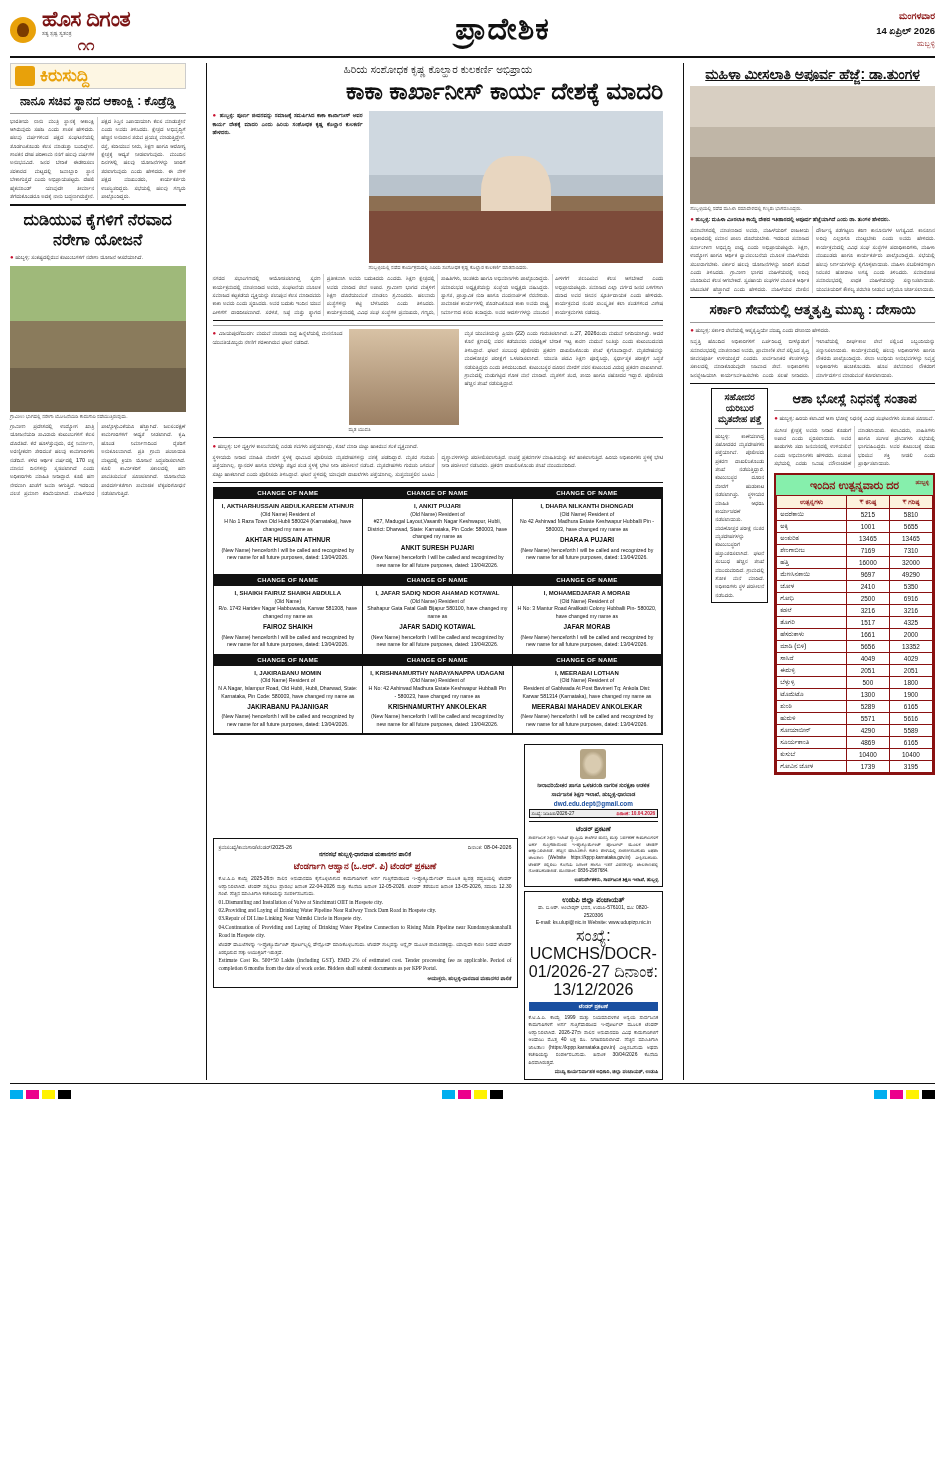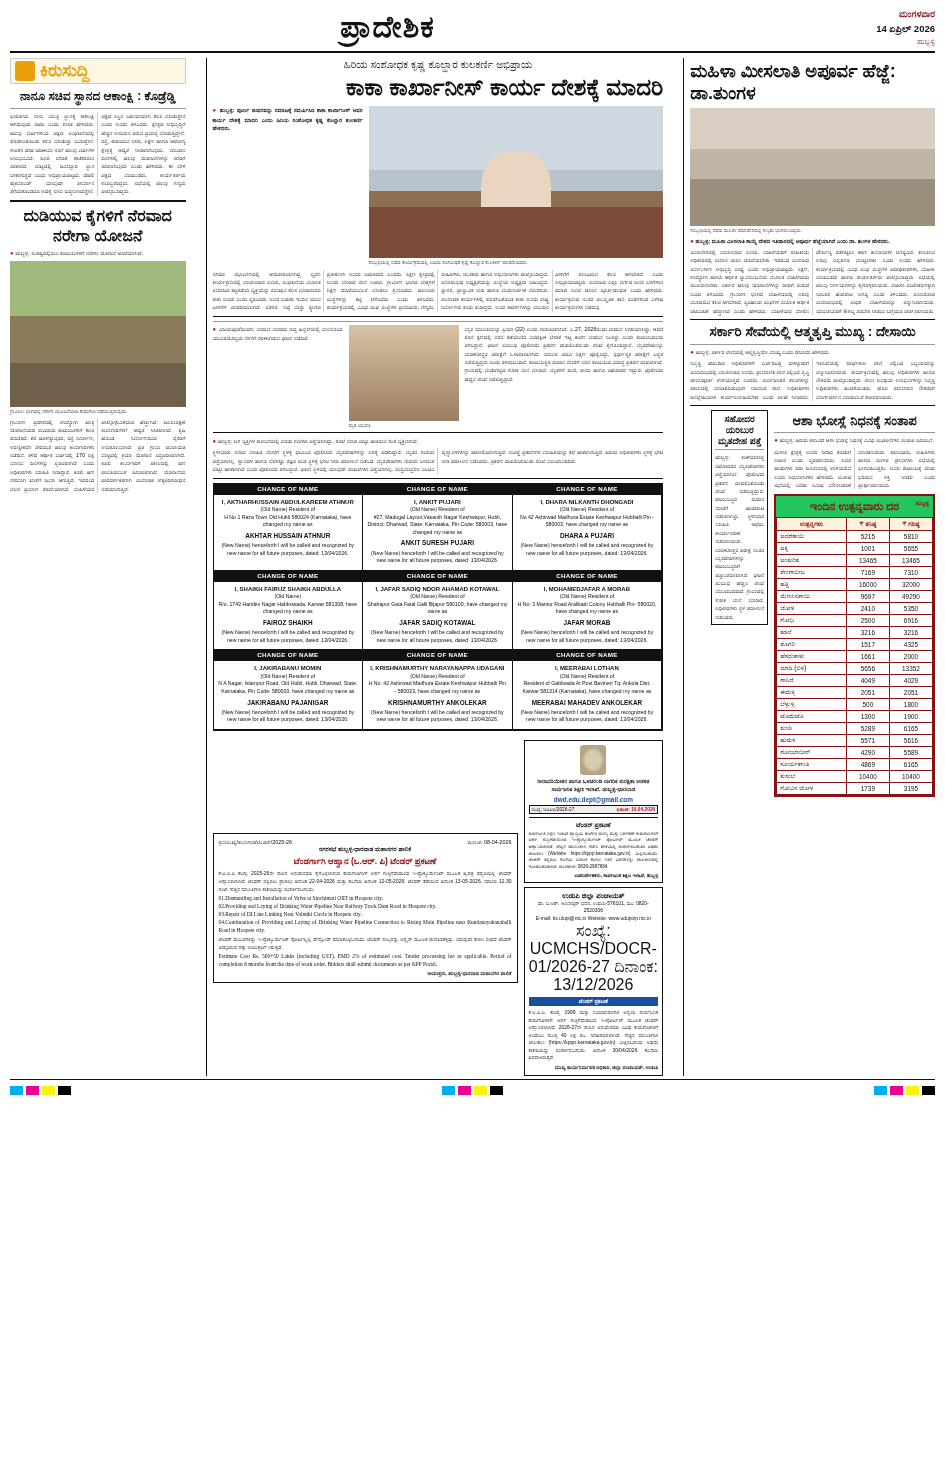--- a/index.html
+++ b/index.html
@@ -30,21 +30,21 @@
   .hl{border-top:1px solid #999;margin:3px 0;}
   h1,h2,h3,h4{margin:0;}
   .hd-kiru{display:flex;align-items:center;gap:5px;border:1px solid #ccc;background:#fdf6e3;padding:2px 4px;}
   .hd-kiru .cup{width:20px;height:20px;background:#e8a10a;border-radius:3px;}
   .hd-kiru .t{font-size:17px;font-weight:bold;color:#c8102e;}
   .hd-kiru .t span{color:#e8a10a;}
   .head-a{font-size:12px;font-weight:bold;text-align:center;line-height:1.25;margin:5px 0 4px;}
   .kicker{font-size:10.5px;text-align:center;line-height:1.3;margin-bottom:2px;}
   .head-b{font-size:23px;font-weight:bold;text-align:right;line-height:1.2;margin:2px 0 5px;}
   .head-c{font-size:16px;font-weight:bold;text-align:center;line-height:1.25;margin:3px 0;}
-  .head-d{font-size:18px;font-weight:bold;text-align:left;line-height:1.2;margin:3px 0 4px;}
+  .head-d{font-size:14px;font-weight:bold;text-align:center;line-height:1.2;margin:3px 0 4px;text-decoration:underline;}
   .head-e{font-size:13.5px;font-weight:bold;text-align:center;line-height:1.25;margin:3px 0;}
   .body2{column-count:2;column-gap:7px;column-rule:1px solid #ccc;font-size:5.4px;line-height:1.55;text-align:justify;}
   .body4{column-count:4;column-gap:6px;column-rule:1px solid #ccc;font-size:5.4px;line-height:1.55;text-align:justify;}
   .body1{font-size:5.4px;line-height:1.55;text-align:justify;}
   .lead{font-weight:bold;}
   .dot:before{content:"● ";color:#c8102e;font-size:6px;}
   .photo{background:#b9b2a6;position:relative;overflow:hidden;}
   .cap{font-size:5px;color:#333;padding-top:1px;line-height:1.3;}
   
   .ph1{height:152px;background:linear-gradient(#cfd8e0 0 42%,#b9c3cc 42% 56%,#8d6f52 56% 100%);}
@@ -78,39 +78,47 @@
   .bad .b{font-size:5px;line-height:1.5;}
   .bad .bar{background:#1a4fa0;color:#fff;font-size:5.4px;font-weight:bold;padding:1px 0;margin:3px 0;}
   
   .btender{border:1px solid #111;padding:5px;margin-top:5px;}
   .btender .rowtop{display:flex;justify-content:space-between;font-size:5.4px;}
   .btender h4{text-align:center;font-size:8.5px;font-weight:bold;color:#8a1111;margin:3px 0;}
   .btender .txt{font-size:5px;line-height:1.55;text-align:justify;}
   .btender .en{font-family:"Liberation Serif",serif;font-size:5.4px;line-height:1.5;text-align:justify;}
   
   .rates{border:2px solid #8a1111;margin-top:5px;}
-  .rates .cap{background:#22c55e;color:#8a1111;font-size:11px;font-weight:bold;text-align:center;padding:3px 0;position:relative;}
+  .rates .cap{background:#86efac;color:#8a1111;font-size:11px;font-weight:bold;text-align:center;padding:3px 0;position:relative;}
   .rates .place{position:absolute;right:4px;top:4px;font-size:5.6px;color:#8a1111;}
   table.rt{width:100%;border-collapse:collapse;font-size:6.4px;}
   table.rt th{background:#fdf2dd;border:1px solid #8a1111;padding:2px 3px;font-weight:bold;color:#8a1111;}
   table.rt td{border:1px solid #8a1111;padding:1.5px 3px;}
   table.rt td.n{text-align:center;}
   
   .cmyk{display:flex;justify-content:center;gap:3px;margin-top:4px;}
   .cmyk i{width:13px;height:9px;display:block;}
   .cmyk .c{background:#00aeef}.cmyk .m{background:#ec008c}.cmyk .y{background:#fff200}.cmyk .k{background:#000}
   .footer-line{display:flex;justify-content:space-between;align-items:center;border-top:1px solid #111;margin-top:3px;padding-top:2px;}
   .sbox{border:1px solid #111;padding:3px;margin-left:21px;}
 </style>
 </head>
 <body>
 
 <div class="page">
 
   <div class="masthead">
+    <div class="logo">
+      <div class="logo-mark"></div>
+      <div class="logo-text">
+        <div class="logo-main">ಹೊಸ ದಿಗಂತ</div>
+        <div class="logo-sub">ಸತ್ಯ ಸ್ಪಷ್ಟ ಸ್ವತಂತ್ರ</div>
+        <div class="logo-num">೧೧</div>
+      </div>
+    </div>
     <div class="mast-title">ಪ್ರಾದೇಶಿಕ</div>
     <div class="mast-right">
       <div class="d1">ಮಂಗಳವಾರ</div>
       <div class="d2">14 ಏಪ್ರಿಲ್ 2026</div>
       <div class="d3">ಹುಬ್ಬಳ್ಳಿ</div>
     </div>
   </div>
 
   <div class="cols">
 

